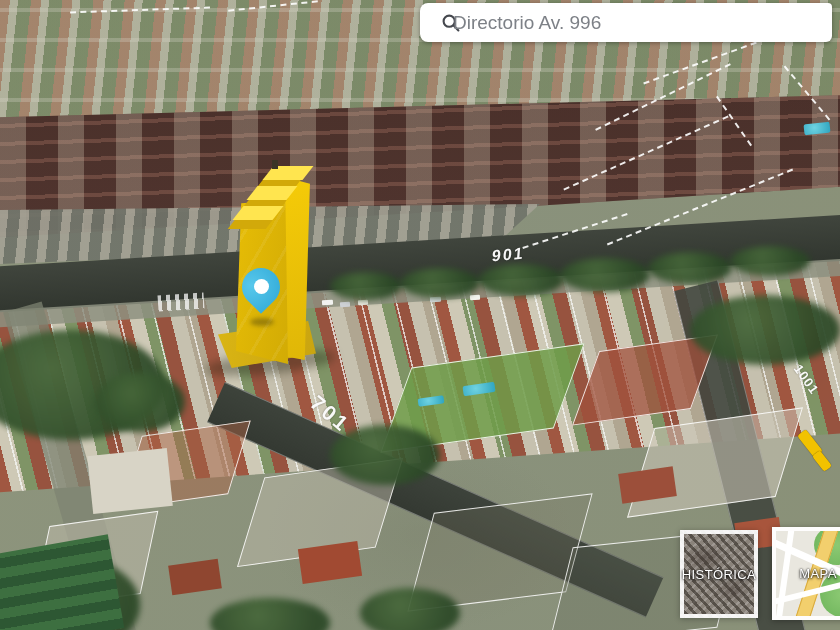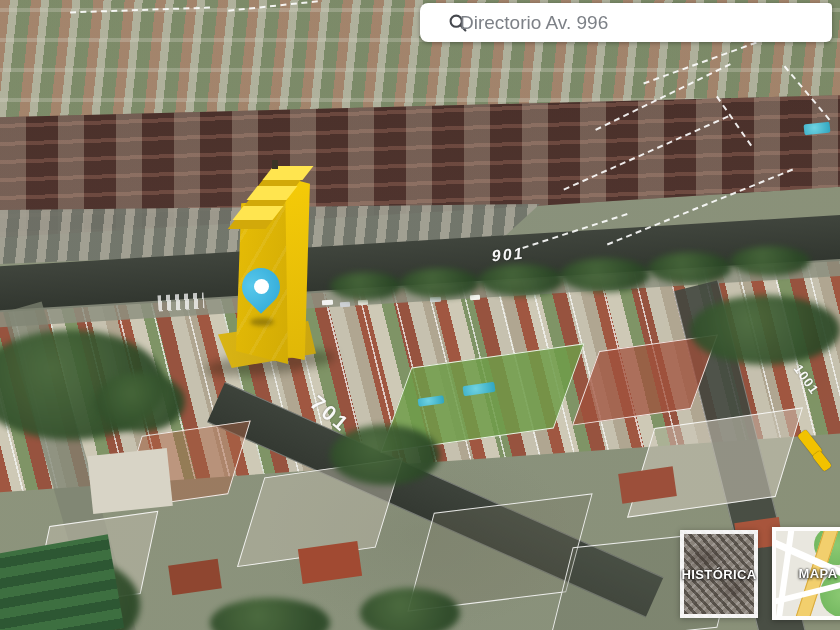--- a/index.html
+++ b/index.html
@@ -81,30 +81,30 @@
   
   .pin{left:235px;top:268px;width:52px;height:62px;}
   .pin-body{left:7px;top:0;width:38px;height:38px;border-radius:50% 50% 50% 0;
     transform:rotate(-45deg);background:radial-gradient(circle at 35% 30%, #58c8ec, #2fa8d6);}
   .pin-dot{left:19px;top:11px;width:15px;height:15px;border-radius:50%;background:#fff;}
   .pin-shadow{left:15px;top:50px;width:24px;height:8px;border-radius:50%;background:rgba(35,35,15,.35);filter:blur(2px);}
 
   
   .searchbar{left:420px;top:3px;width:412px;height:39px;background:#fff;
     border-radius:8px 4px 6px 8px;box-shadow:0 1px 4px rgba(0,0,0,.35);
-    display:flex;align-items:center;padding:0 28px;}
+    display:flex;align-items:center;padding:0 21px;}
   .searchbar svg{position:static;flex:0 0 auto;}
   .search-input{position:static;border:none;outline:none;flex:1;margin-left:10px;
     font-size:19px;color:#6e7277;font-family:"Liberation Sans",sans-serif;background:transparent;}
   .search-input::placeholder{color:#7d8187;opacity:1;}
 
   
   .layer-btn{border:4px solid rgba(255,255,255,.92);box-shadow:0 1px 6px rgba(0,0,0,.3);cursor:pointer;}
   .layer-label{position:absolute;left:0;top:0;width:100%;height:100%;display:flex;align-items:center;justify-content:center;
-    font-weight:bold;font-size:13px;color:#fff;letter-spacing:.4px;text-shadow:0 1px 3px rgba(0,0,0,.95),0 0 2px rgba(0,0,0,.8);}
+    font-weight:normal;font-size:13px;color:#fff;letter-spacing:.4px;text-shadow:0 1px 3px rgba(0,0,0,.95),0 0 2px rgba(0,0,0,.8);}
   .thumb-historica{left:680px;top:530px;width:78px;height:88px;
     background:
       radial-gradient(30px 20px at 30% 30%, rgba(60,50,45,.5), transparent 70%),
       radial-gradient(26px 18px at 70% 70%, rgba(60,50,45,.45), transparent 70%),
       repeating-linear-gradient(48deg, rgba(42,36,30,.55) 0 3px, transparent 3px 7px),
       repeating-linear-gradient(-42deg, rgba(255,255,255,.18) 0 2px, transparent 2px 6px),
       #8a837b;}
   .thumb-mapa{left:772px;top:527px;width:92px;height:93px;background:#e9e7df;overflow:hidden;}
   .mapa-green{border-radius:50%;background:radial-gradient(circle,#8cc973,#6cb35a);}
   .mapa-road-y{left:30px;top:-10px;width:14px;height:130px;transform:rotate(18deg);

